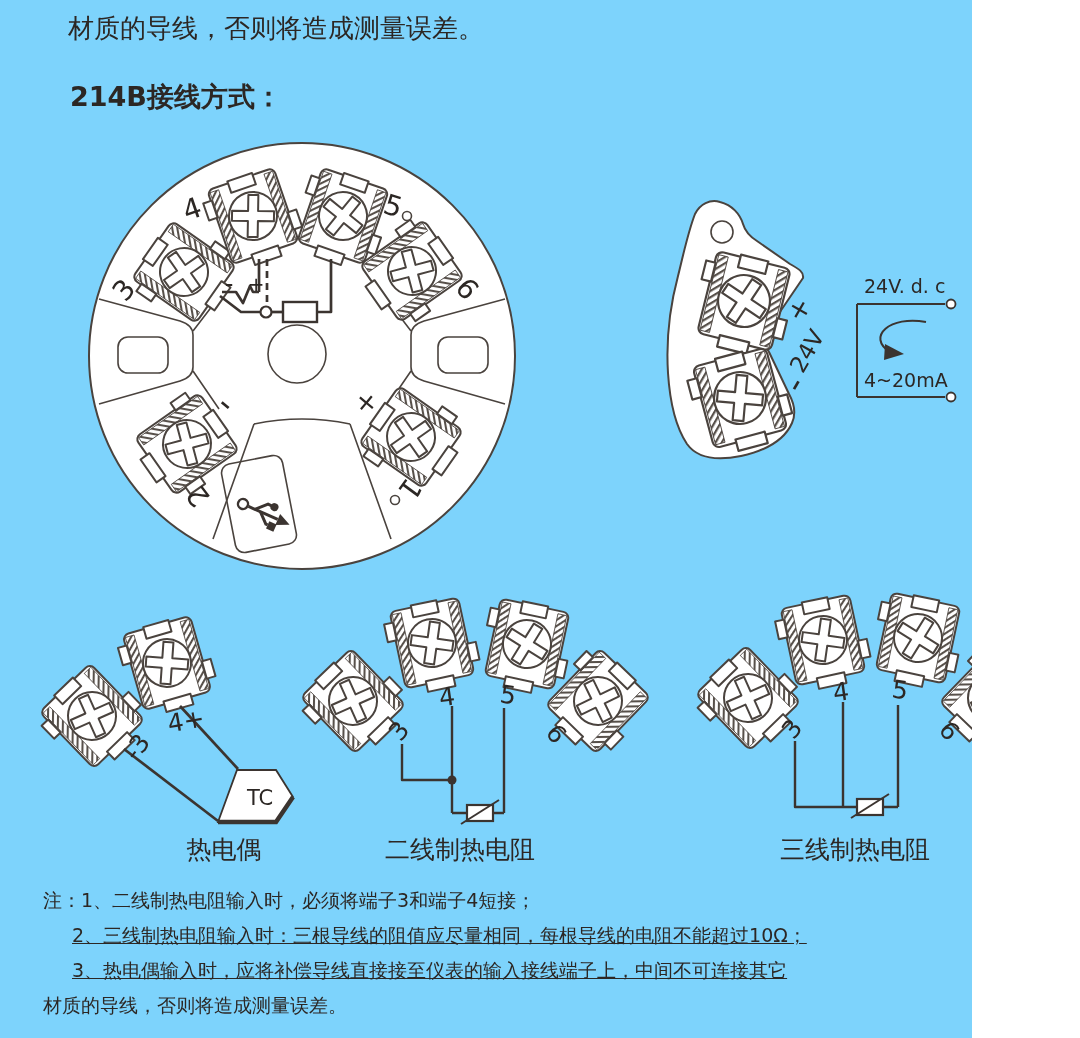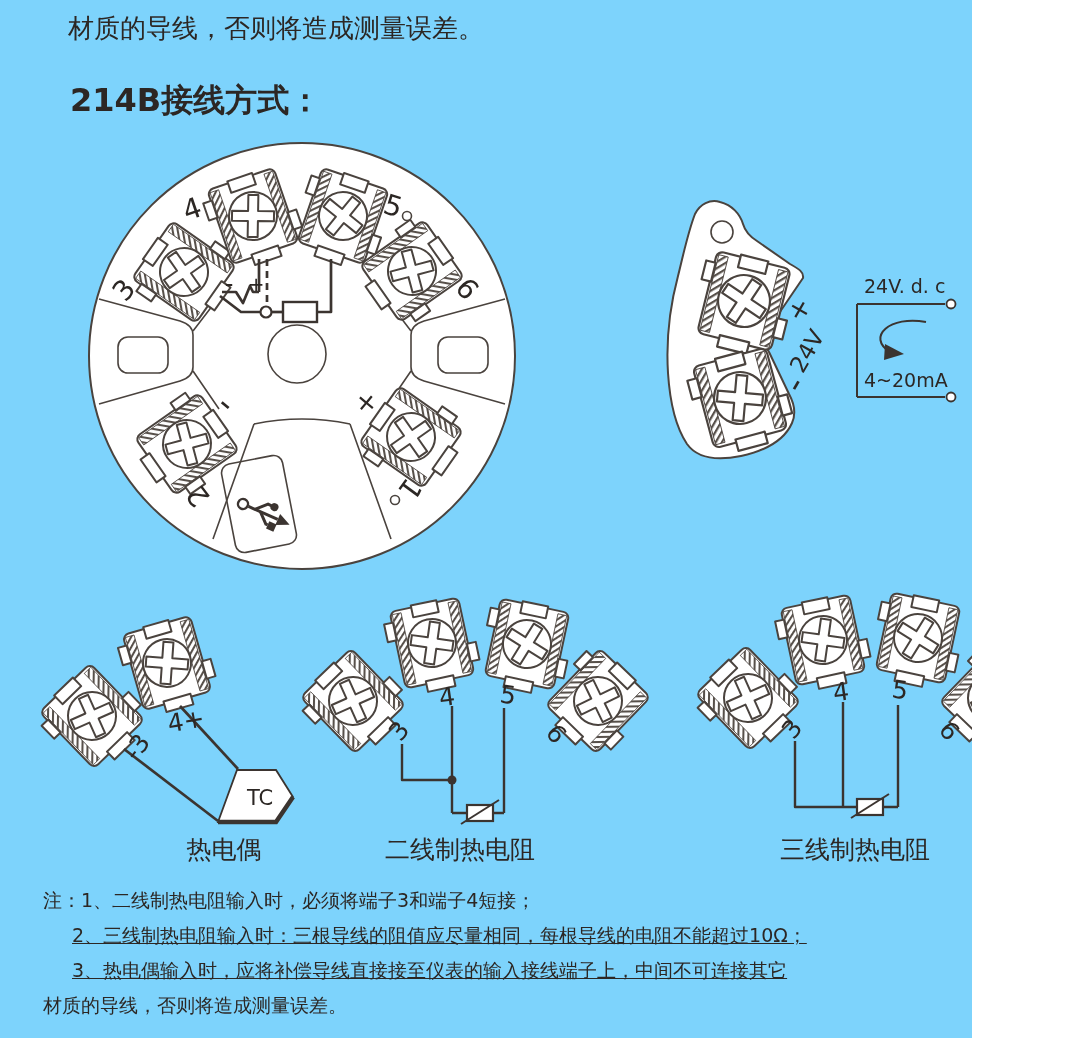--- a/index.html
+++ b/index.html
@@ -1,20 +1,20 @@
 <!DOCTYPE html>
 <html><head>
 <meta charset="utf-8">
 <style>
   html,body{margin:0;padding:0;background:#fff;}
   #page{position:relative;width:972px;height:1038px;background:#7dd3fc;overflow:hidden;
         font-family:"DejaVu Sans",sans-serif;color:#2c2724;}
   .txt{position:absolute;white-space:nowrap;line-height:1.25;}
   #intro{left:68px;top:12px;font-size:26px;}
-  #heading{left:70px;top:80px;font-size:32px;font-weight:bold;}
+  #heading{left:70px;top:80px;font-size:27px;font-weight:bold;}
   .note{position:absolute;left:43px;font-size:19px;white-space:nowrap;}
   #note1{top:888px;}
   #note2{top:923px;left:72px;text-decoration:underline;}
   #note3{top:958px;left:72px;text-decoration:underline;}
   #note4{top:993px;}
   svg.art{position:absolute;left:0;top:0;width:1080px;height:1038px;}
   .ln{fill:#fff;stroke:#4a433e;stroke-width:2;stroke-linejoin:round;}
   .thin{fill:none;stroke:#4a433e;stroke-width:1.6;stroke-linejoin:round;}
   .wire{fill:none;stroke:#3b3430;stroke-width:2.7;stroke-linejoin:round;}
   .wire2{fill:none;stroke:#3b3430;stroke-width:2.4;stroke-linejoin:round;}

